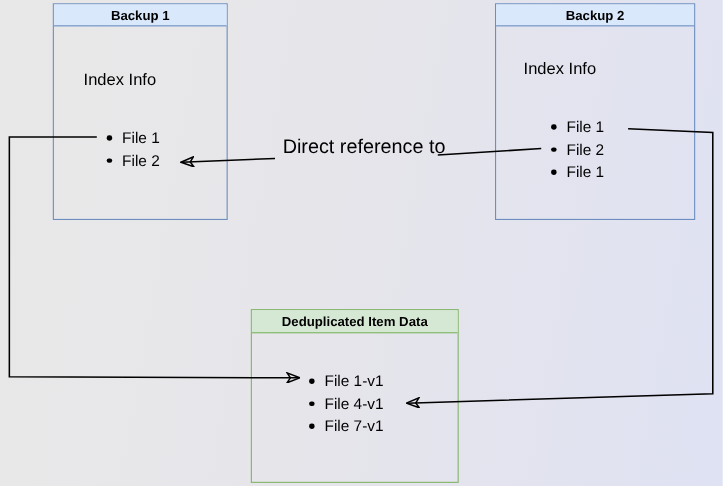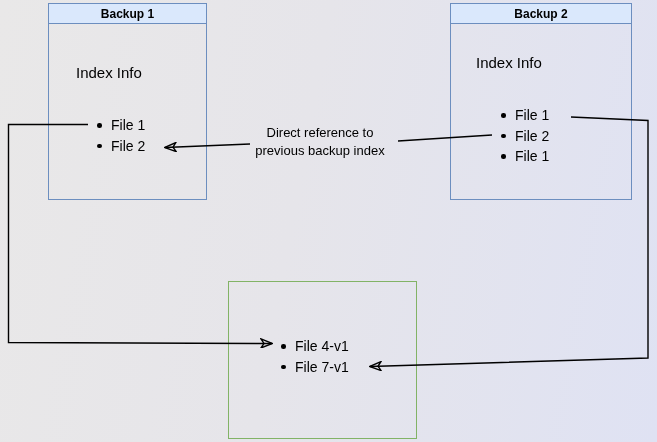--- a/index.html
+++ b/index.html
@@ -91,22 +91,22 @@
     background: var(--text);
   }
   #backup1 ul.files { left: 48px; top: 111px; }
   #backup2 ul.files { left: 50px; top: 101px; }
   #dedup   ul.files { left: 52px; top: 54px; }
   .annotation {
     position: absolute;
     left: 235px;
     top: 124px;
     width: 170px;
-    text-align: center;
-    font-size: 13px;
+    text-align: right;
+    font-size: 18px;
     line-height: 18px;
     z-index: 4;
   }
 </style>
 </head>
 <body>
 
 <div class="canvas">
 
   <svg class="arrow-layer" viewBox="0 0 657 442" xmlns="http://www.w3.org/2000/svg">
@@ -134,24 +134,25 @@
     <div class="box-title">Backup 2</div>
     <div class="heading">Index Info</div>
     <ul class="files">
       <li>File 1</li>
       <li>File 2</li>
       <li>File 1</li>
     </ul>
   </div>
 
   <div class="box green" id="dedup">
+    <div class="box-title">Deduplicated Item Data</div>
     <ul class="files">
+      <li>File 1-v1</li>
       <li>File 4-v1</li>
       <li>File 7-v1</li>
     </ul>
   </div>
 
   <div class="annotation">
     <div>Direct reference to</div>
-    <div>previous backup index</div>
   </div>
 
 </div>
 
 </body></html>

